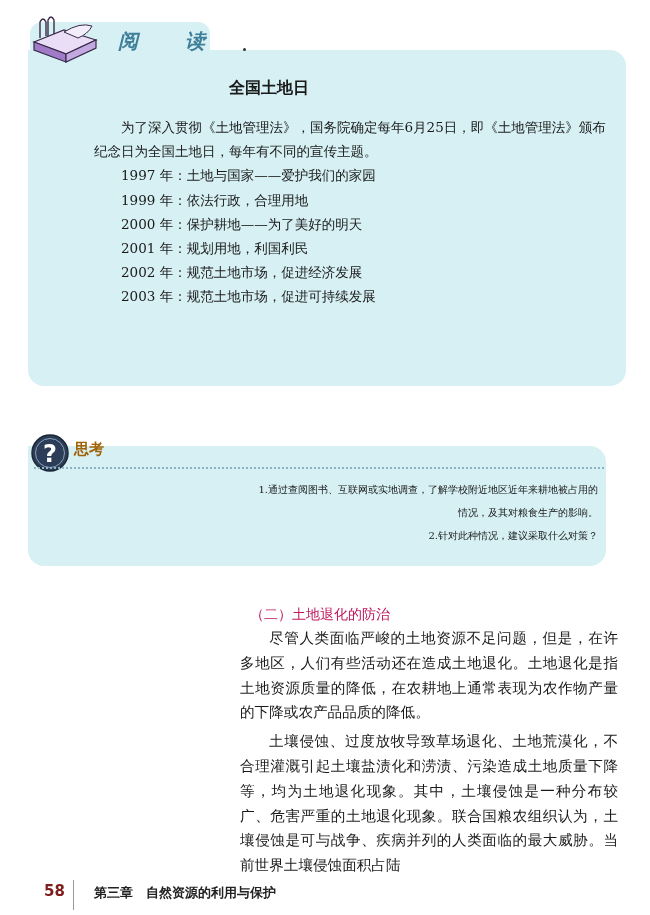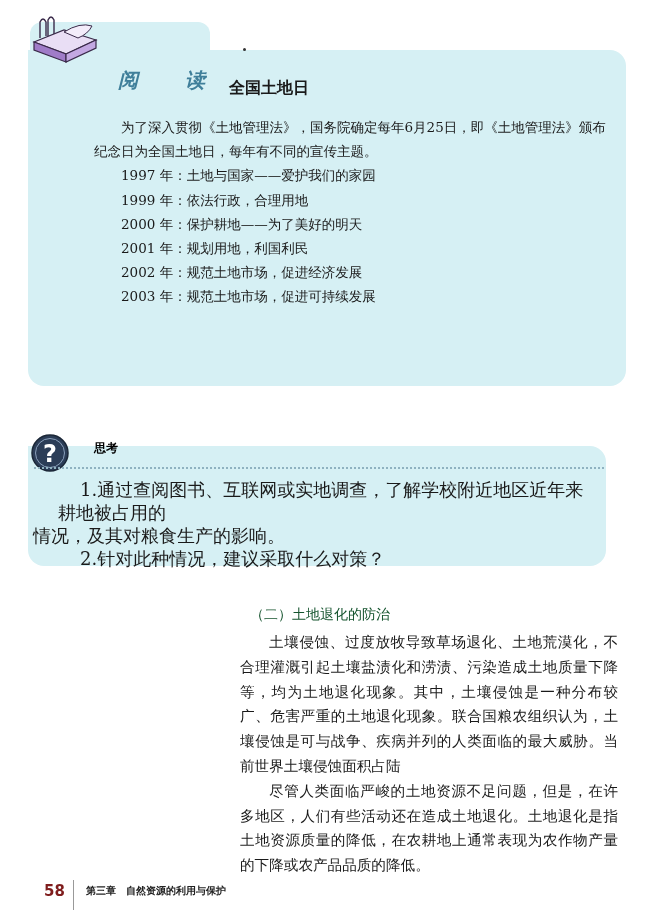--- a/index.html
+++ b/index.html
@@ -17,21 +17,21 @@
     position:absolute; left:28px; top:50px; width:598px; height:336px;
     background:#d6f0f4; border-radius:0 16px 16px 16px;
   }
   .read-icon {
     position:absolute; left:30px; top:12px; width:70px; height:55px;
   }
   .read-label {
     position:absolute; left:118px; top:28px;
     font-family:"DejaVu Sans","Liberation Sans",sans-serif;
     font-style:italic; font-weight:bold; font-size:20px;
-    color:#3f7f9a; letter-spacing:20px;margin-top:39px;
+    color:#3f7f9a; letter-spacing:20px;
   }
   .dot { position:absolute; left:243px; top:48px; width:3px; height:3px; background:#333; border-radius:50%; }
   .read-title {
     position:absolute; left:0; width:538px; top:78px; text-align:center;
     font-size:16px; font-weight:bold; font-family:"DejaVu Serif","Liberation Serif",serif;
     box-sizing:border-box;
   }
   .read-body {
     position:absolute; left:46px; top:115px; width:575px;
     font-size:13.5px; line-height:24.2px;margin-left:48px;
@@ -41,56 +41,56 @@
   .year-line { padding-left:27px; }
 
   .think-box {
     position:absolute; left:28px; top:446px; width:578px; height:120px;
     background:#d6f0f4; border-radius:0 16px 16px 16px;
   }
   .think-icon {
     position:absolute; left:30px; top:433px; width:40px; height:40px;
   }
   .think-label {
-    position:absolute; left:94px; top:440px;
+    position:absolute; left:74px; top:440px;
     font-family:"DejaVu Sans","Liberation Sans",sans-serif;
-    font-weight:bold; font-size:12px; color:#000000;
+    font-weight:bold; font-size:15px; color:#a16207;
   }
   .think-rule {
     position:absolute; left:34px; top:467px; width:570px; height:0;
     border-top:2px dotted #8fb2c0;
   }
   .think-body {
     position:absolute; left:58px; top:478px; width:540px;
-    font-size:18px; line-height:23px;
+    font-size:10px; line-height:23px;text-align:right;
   }
   .think-body p { margin:0; }
 
   .section-head {
     position:absolute; left:250px; top:606px;
     font-family:Liberation Serif, serif;
-    font-size:14px; color:#14532d;
+    font-size:14px; color:#be185d;
   }
   .main-body {
     position:absolute; left:240px; top:626px; width:378px;
     font-family:"DejaVu Serif","Liberation Serif",serif;
     font-size:14.6px; line-height:24.8px; text-align:justify;
   }
   .main-body p { margin:0; text-indent:29px; }
 
   .footer-num {
     position:absolute; left:44px; top:882px;
     font-family:"DejaVu Sans","Liberation Sans",sans-serif;
     font-weight:bold; font-size:15px; color:#7f1d1d;
   }
   .footer-bar { position:absolute; left:73px; top:880px; width:1px; height:30px; background:#999; }
   .footer-chapter {
-    position:absolute; left:86px; top:884px;
+    position:absolute; left:94px; top:884px;
     font-family:"DejaVu Sans","Liberation Sans",sans-serif;
-    font-size:10px; font-weight:bold; color:#222; word-spacing:6px;
+    font-size:13px; font-weight:bold; color:#222; word-spacing:6px;
   }
 </style>
 </head>
 <body>
 
 <div class="read-tab"></div>
 <div class="read-box"></div>
 
 <svg class="read-icon" viewBox="0 0 70 55">
   <polygon points="4,30 34,18 66,28 36,42" fill="#e9def5" stroke="#3a2a4a" stroke-width="1.2"></polygon>
@@ -125,19 +125,19 @@
 <div class="think-label">思考</div>
 <div class="think-rule"></div>
 <div class="think-body">
   <p style="text-indent:22px">1.通过查阅图书、互联网或实地调查，了解学校附近地区近年来耕地被占用的</p>
   <p style="margin-left:-25px">情况，及其对粮食生产的影响。</p>
   <p style="text-indent:22px">2.针对此种情况，建议采取什么对策？</p>
 </div>
 
 <div class="section-head">（二）土地退化的防治</div>
 <div class="main-body">
+  <p>尽管人类面临严峻的土地资源不足问题，但是，在许多地区，人们有些活动还在造成土地退化。土地退化是指土地资源质量的降低，在农耕地上通常表现为农作物产量的下降或农产品品质的降低。</p>
   <p style="margin-top:4px">土壤侵蚀、过度放牧导致草场退化、土地荒漠化，不合理灌溉引起土壤盐渍化和涝渍、污染造成土地质量下降等，均为土地退化现象。其中，土壤侵蚀是一种分布较广、危害严重的土地退化现象。联合国粮农组织认为，土壤侵蚀是可与战争、疾病并列的人类面临的最大威胁。当前世界土壤侵蚀面积占陆</p>
-  <p>尽管人类面临严峻的土地资源不足问题，但是，在许多地区，人们有些活动还在造成土地退化。土地退化是指土地资源质量的降低，在农耕地上通常表现为农作物产量的下降或农产品品质的降低。</p>
 </div>
 
 <div class="footer-num">58</div>
 <div class="footer-bar"></div>
 <div class="footer-chapter">第三章　自然资源的利用与保护</div>
 
 </body></html>

